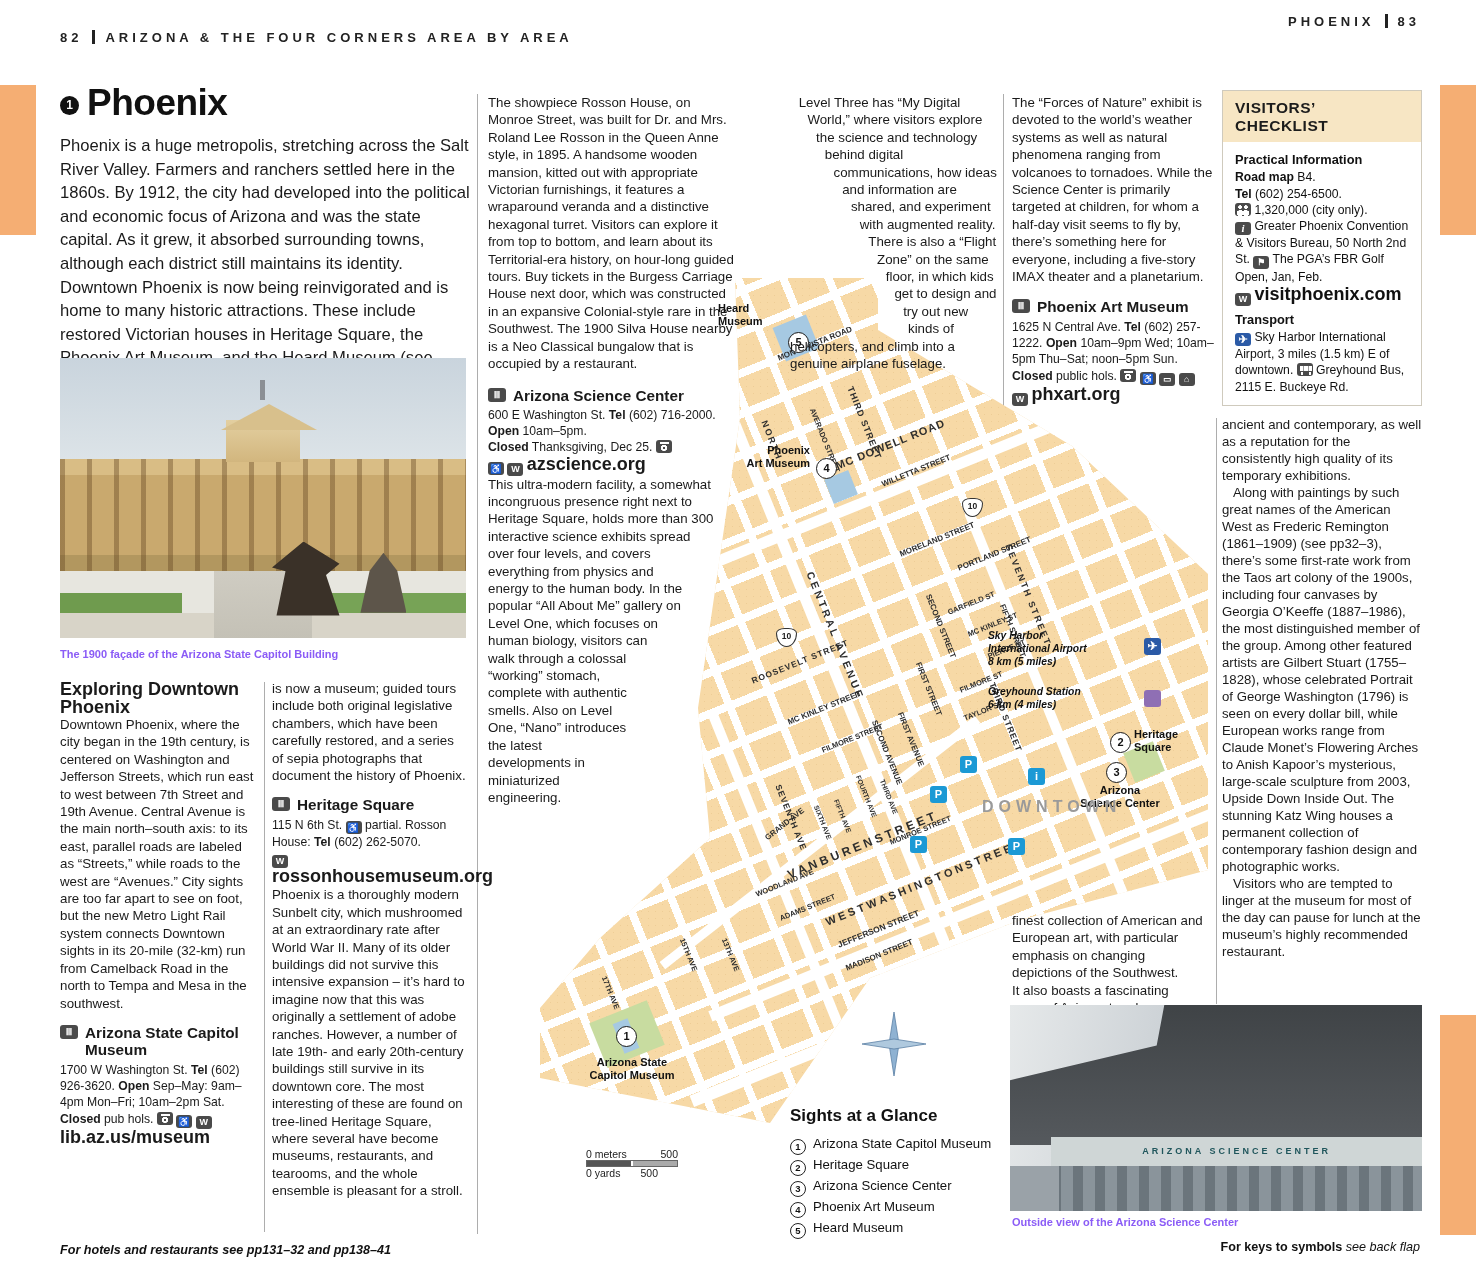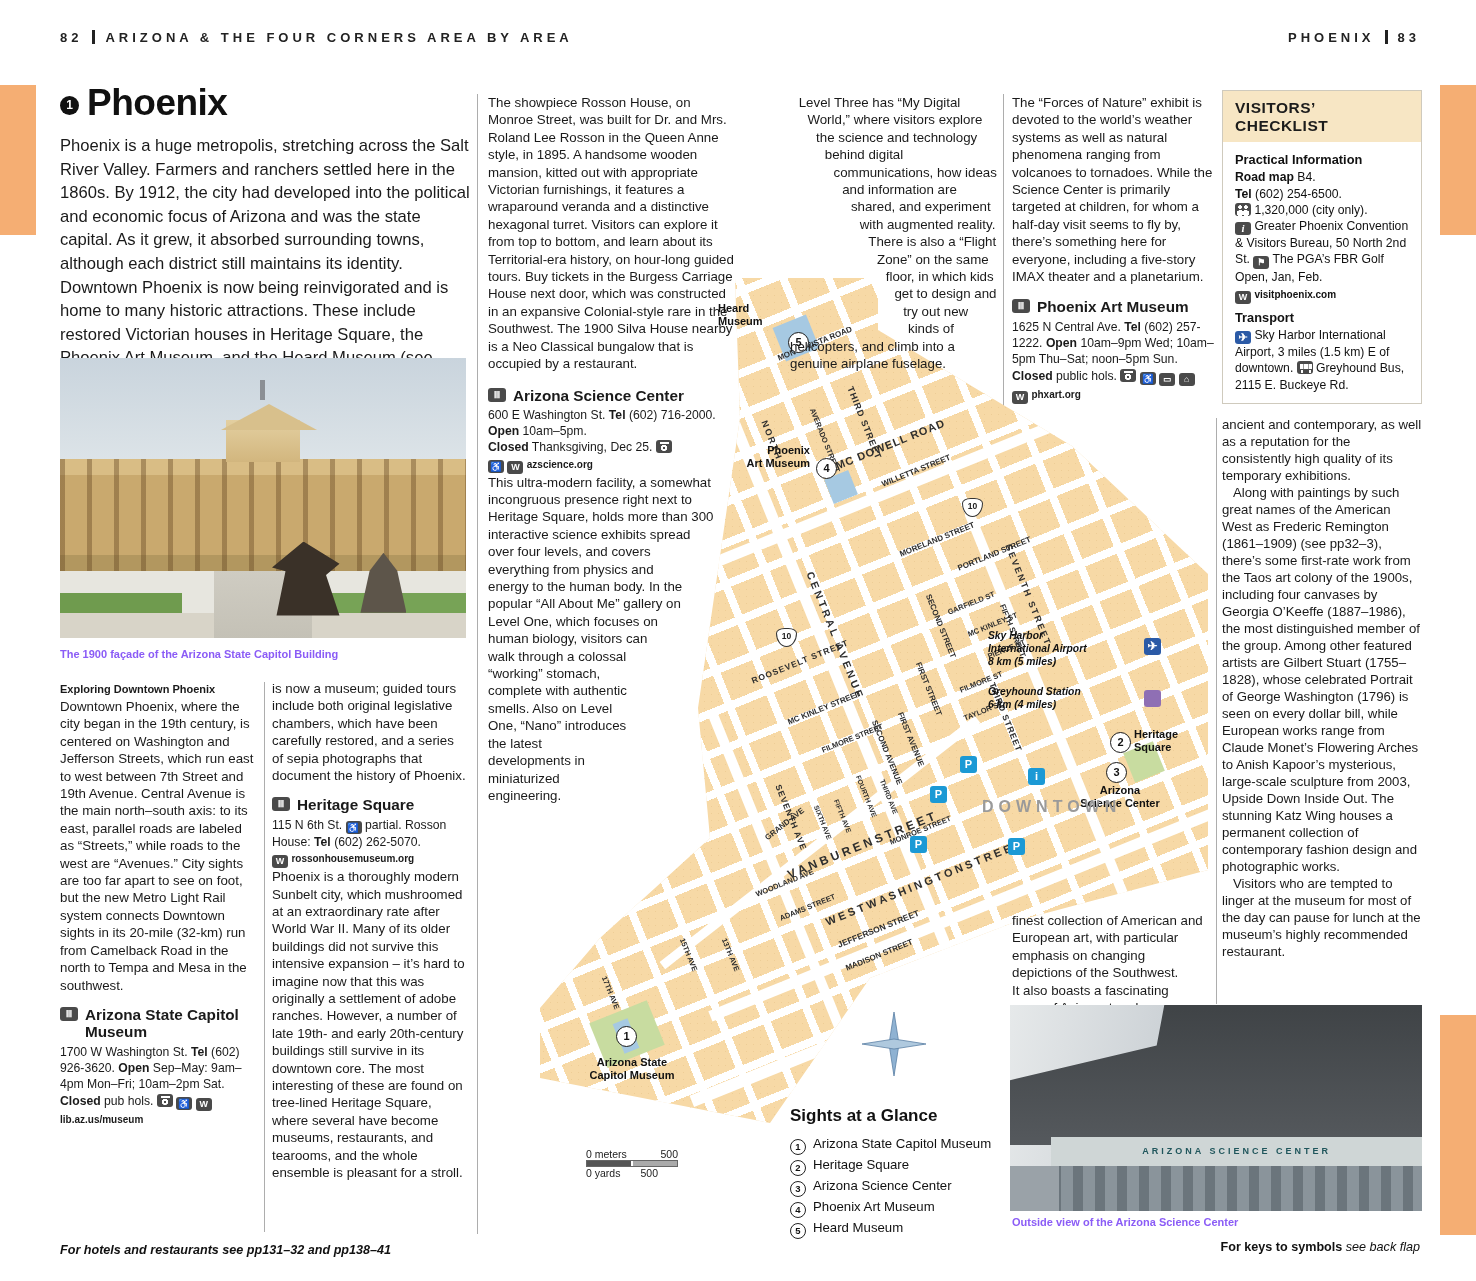--- a/index.html
+++ b/index.html
@@ -12,29 +12,29 @@
   
   .tab{background:#F5AE73;}
   
   .title-num{display:inline-block;width:19px;height:19px;border-radius:50%;background:#111;color:#fff;
              font-size:12px;font-weight:bold;text-align:center;line-height:19px;vertical-align:6px;margin-right:8px;}
   .title-txt{font-size:37px;font-weight:bold;letter-spacing:-0.5px;}
   .intro{font-size:16.6px;line-height:23.6px;color:#1a1a1a;}
   
   .body{font-size:13.3px;line-height:17.4px;color:#1a1a1a;text-align:left;}
   .body p{margin:0;}
-  .subhead{font-size:11px;font-weight:bold;line-height:18px;margin:0 0 4px 0;}
+  .subhead{font-size:18px;font-weight:bold;line-height:18px;margin:0 0 4px 0;}
   .caption{font-size:11px;font-weight:bold;color:#8b5cf6;}
   .vrule{width:1px;background:#adadad;}
   
   .entry-h{position:relative;padding-left:25px;font-size:15.3px;font-weight:bold;line-height:17.5px;margin:0 0 3px 0;}
   .entry-h .chip{position:absolute;left:0;top:1px;}
   .info{font-size:12.2px;line-height:16.2px;color:#1a1a1a;}
   .info b{font-weight:bold;}
-  .webln{font-weight:bold;font-size:10px;}
+  .webln{font-weight:bold;font-size:18px;}
   
   .chip{display:inline-block;width:18px;height:14px;border-radius:3px;background:#4a4a4a;color:#fff;
         font-size:9px;font-weight:bold;text-align:center;line-height:14px;vertical-align:-2px;}
   .chip.sm{width:16px;height:13px;line-height:13px;font-size:8.5px;}
   .chip.mus{font-size:9.5px;letter-spacing:0;}
   .chip.web{font-size:9px;}
   .chip.acc{font-size:9.5px;}
   .chip.cam{background:
       radial-gradient(circle at 50% 60%, #4a4a4a 1.1px, #fff 1.3px 3px, rgba(0,0,0,0) 3.3px),
       linear-gradient(#fff,#fff) no-repeat 4px 2px/9px 2px, #4a4a4a;}
@@ -131,21 +131,21 @@
 
 <div class="page">
 
   <div class="abs tab" style="left:0;top:85px;width:36px;height:150px;"></div>
   <div class="abs tab" style="left:1440px;top:85px;width:36px;height:150px;"></div>
   <div class="abs tab" style="left:1440px;top:1015px;width:36px;height:220px;"></div>
 
   <div class="abs hdr" style="left:60px;top:30px;">
     <span>82</span><span class="bar"></span><span>ARIZONA &amp; THE FOUR CORNERS AREA BY AREA</span>
   </div>
-  <div class="abs hdr" style="right:56px;top:30px;">
+  <div class="abs hdr" style="right:56px;top:14px;">
     <span>PHOENIX</span><span class="bar"></span><span>83</span>
   </div>
 
   <div class="abs" style="left:60px;top:82px;">
     <span class="title-num">1</span><span class="title-txt">Phoenix</span>
   </div>
   <div class="abs intro" style="left:60px;top:134px;width:414px;">Phoenix is a huge metropolis, stretching across the Salt River Valley. Farmers and ranchers settled here in the 1860s. By 1912, the city had developed into the political and economic focus of Arizona and was the state capital. As it grew, it absorbed surrounding towns, although each district still maintains its identity. Downtown Phoenix is now being reinvigorated and is home to many historic attractions. These include restored Victorian houses in Heritage Square, the Phoenix Art Museum, and the Heard Museum (see pp84–5) with its excellent collection of Native American artifacts.</div>
 
   <div class="abs ph1" style="left:60px;top:358px;width:406px;height:280px;">
     <div class="bld"></div>

